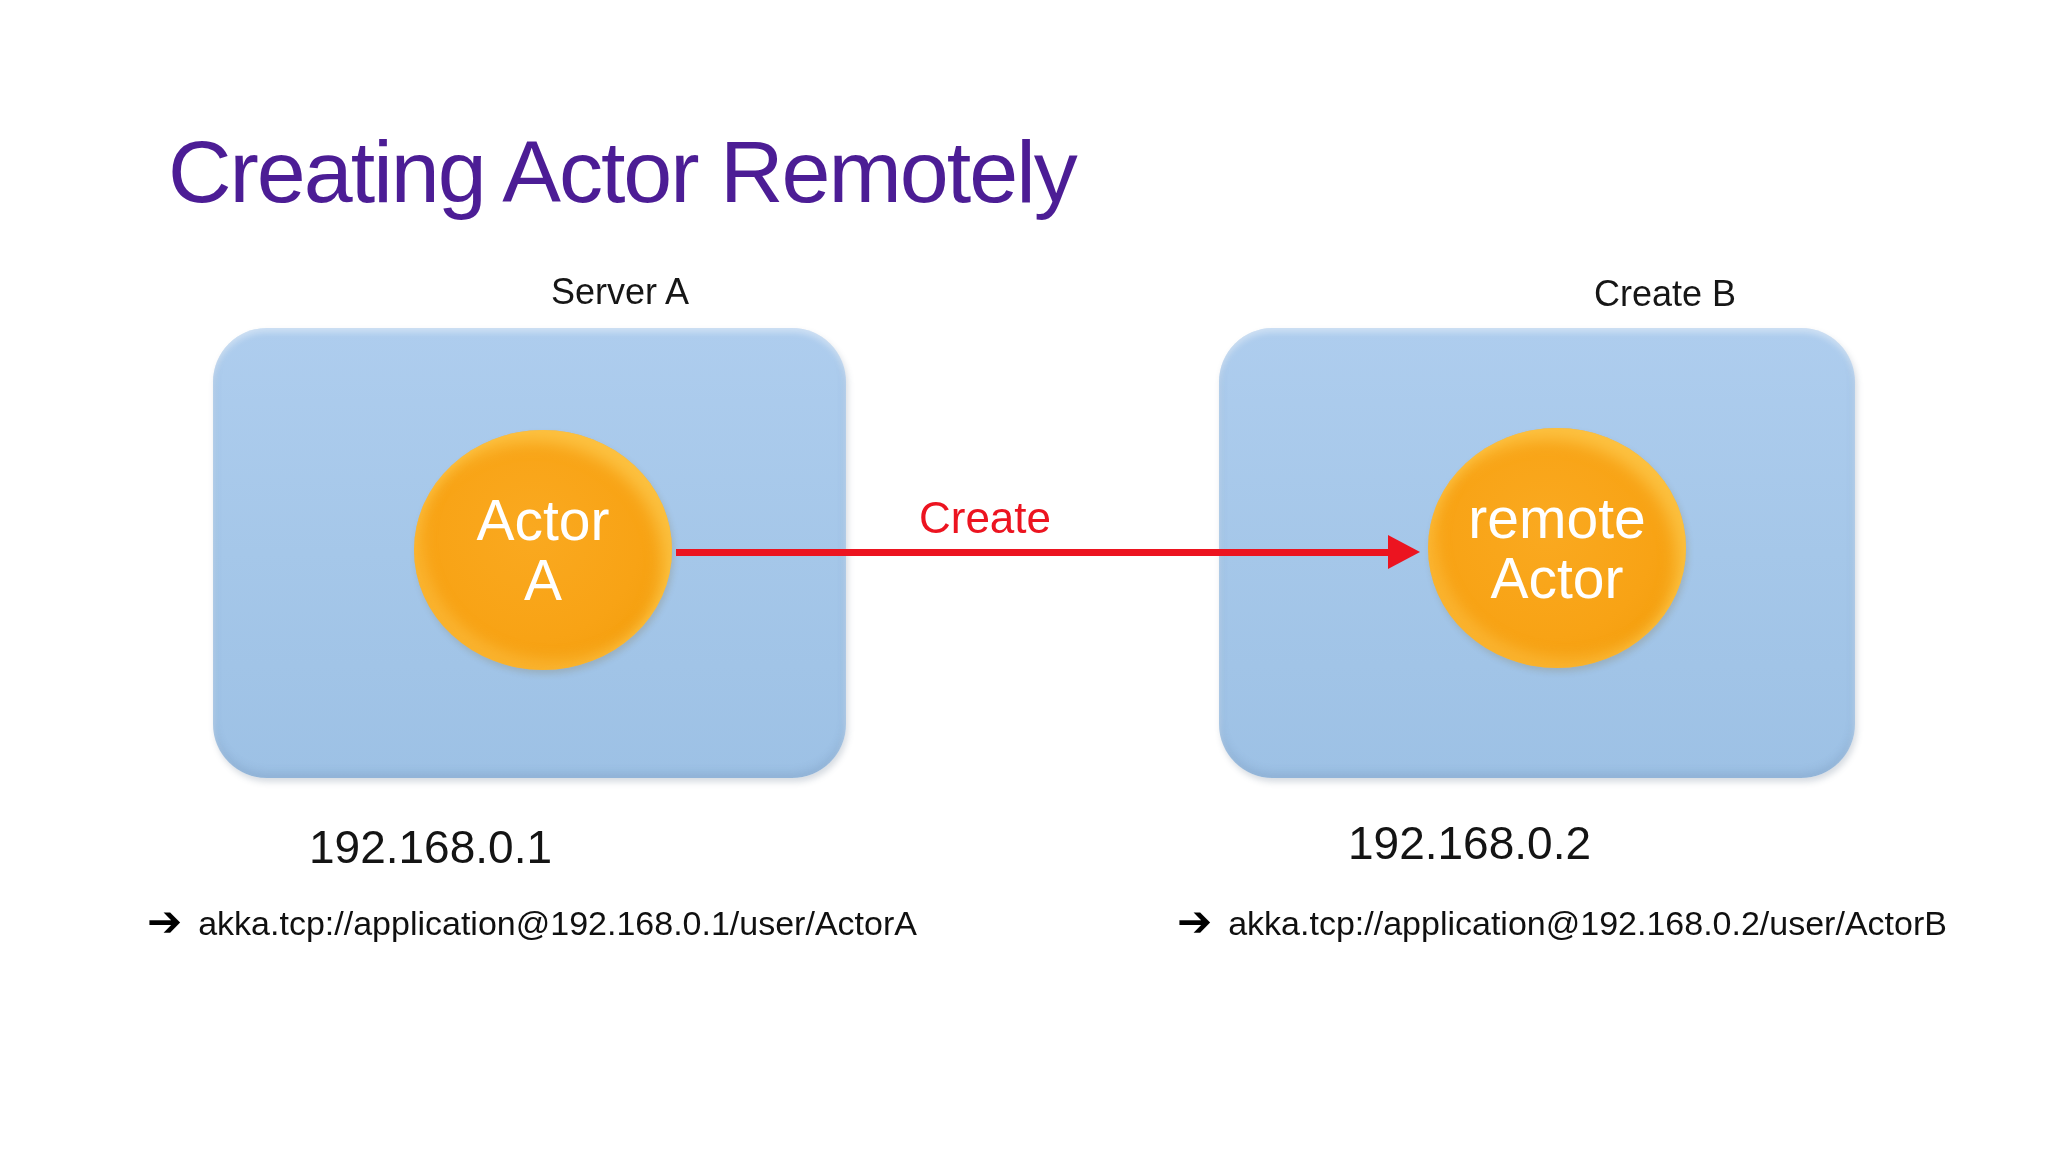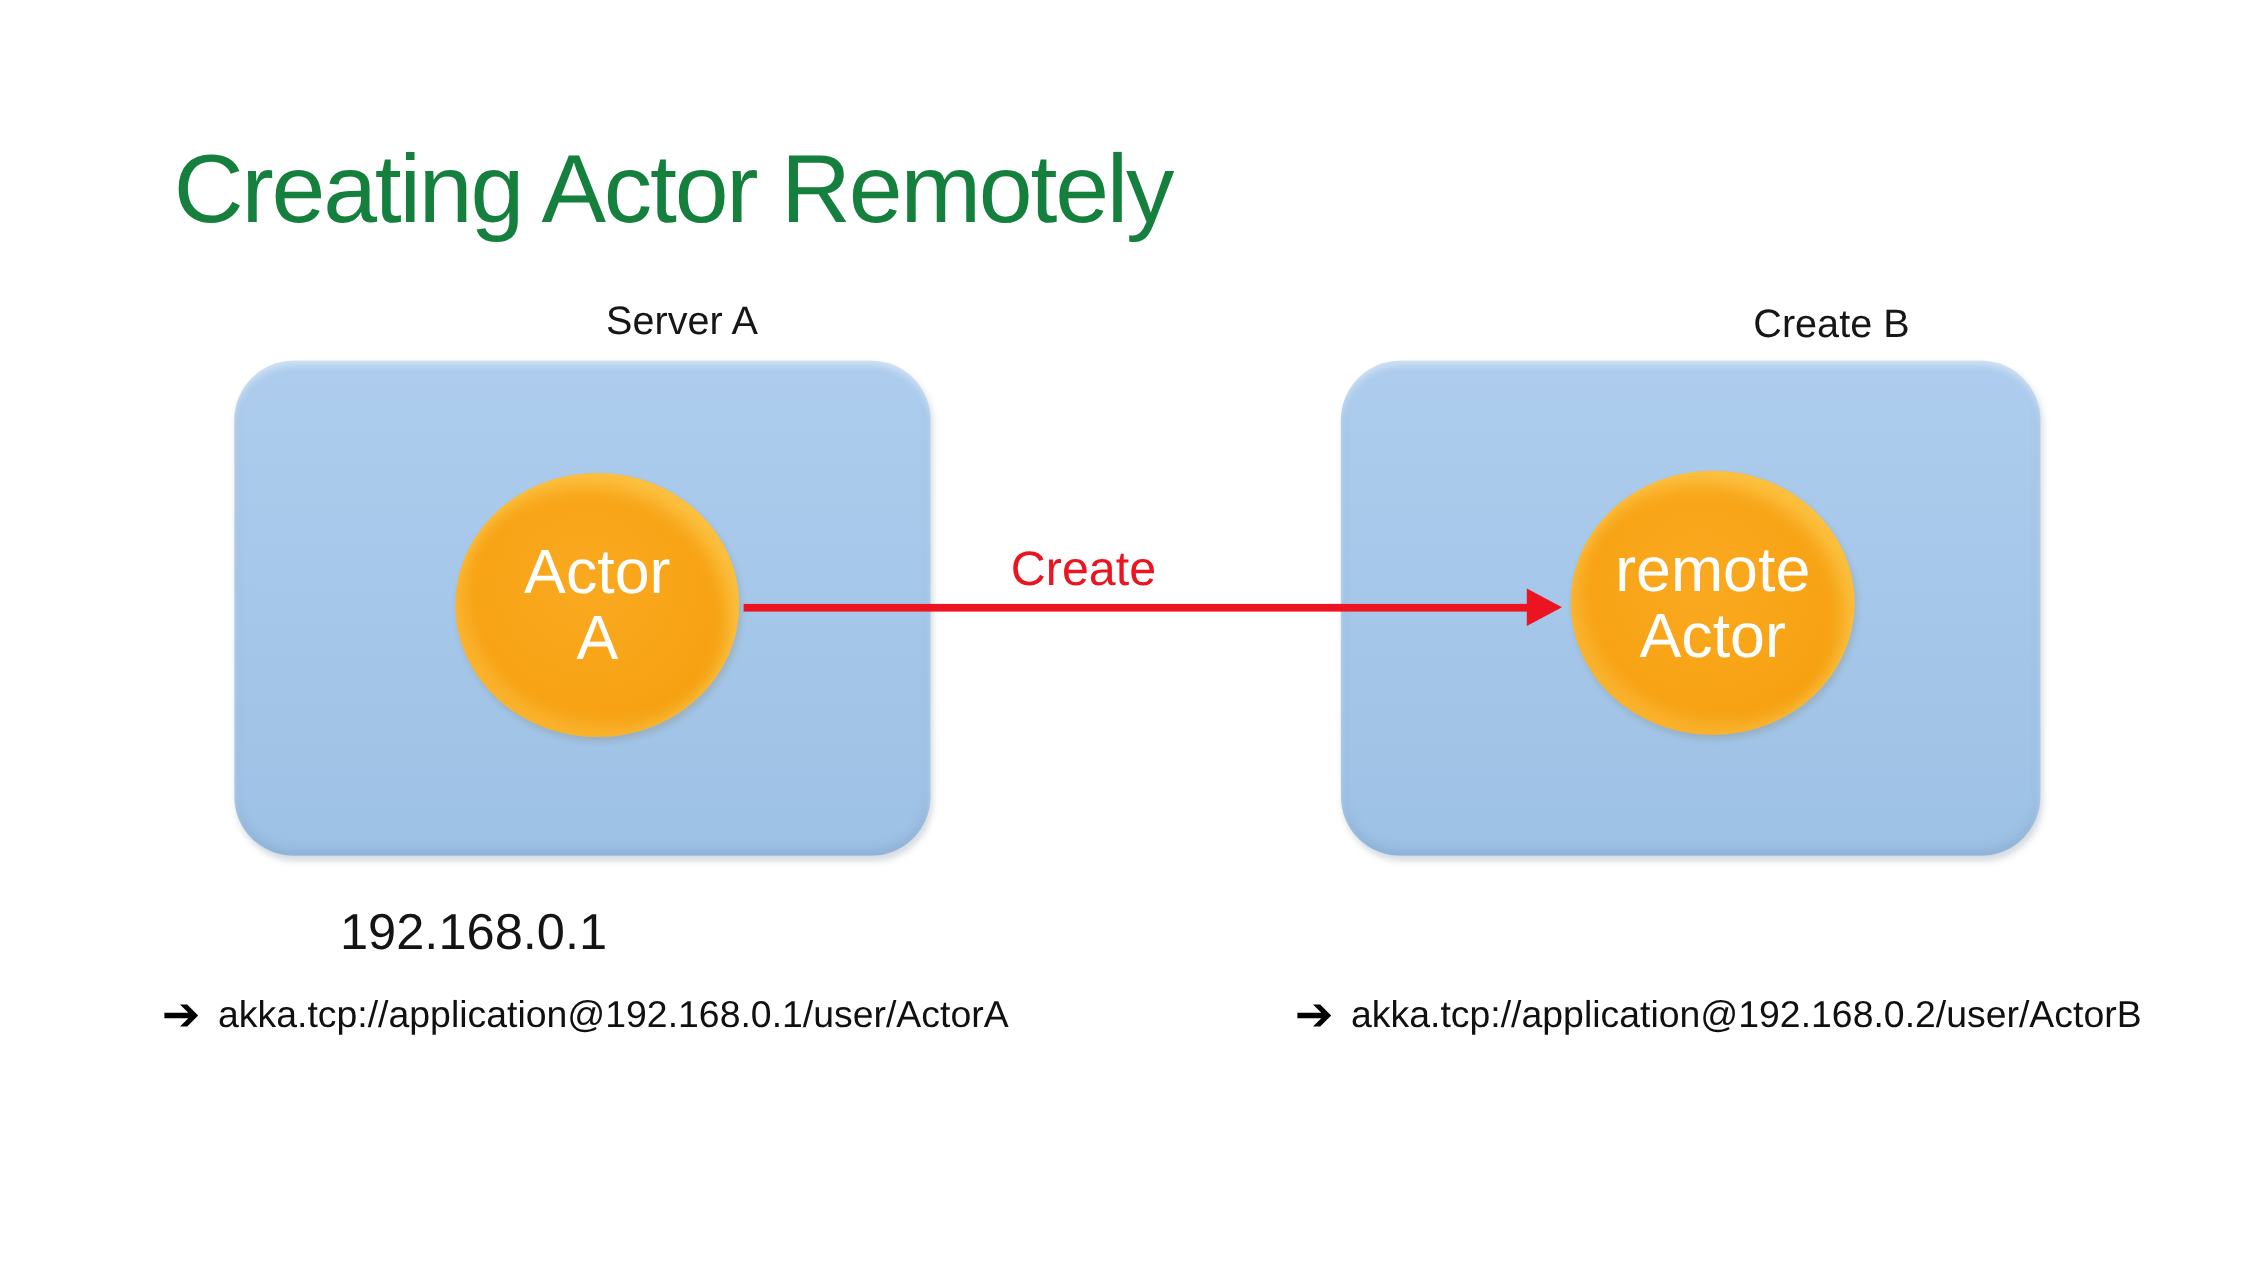--- a/index.html
+++ b/index.html
@@ -1,22 +1,22 @@
 <!DOCTYPE html>
 <html><head>
 <meta charset="utf-8">
 <style>
   html,body{margin:0;padding:0;background:#ffffff;}
   .slide{
     position:relative;width:2048px;height:1152px;background:#ffffff;overflow:hidden;
     font-family:"Liberation Sans",sans-serif;color:#111;
   }
   .title{
-    position:absolute;left:158px;top:126px;font-size:88px;line-height:1.05;
-    letter-spacing:-2px;color:#15803d;white-space:nowrap;font-weight:400;
+    position:absolute;left:168px;top:126px;font-size:88px;line-height:1.05;
+    letter-spacing:-2px;color:#4c1d95;white-space:nowrap;font-weight:400;
   }
   .server-label{
     position:absolute;width:320px;text-align:right;font-size:36px;line-height:40px;color:#161616;
   }
   .server-label.a{left:369px;top:272px;}
   .server-label.b{left:1416px;top:274px;}
   .box{
     position:absolute;top:328px;height:450px;border-radius:54px;
     background:linear-gradient(180deg,#aecdee 0%,#a5c7e9 50%,#9dc1e5 100%);
     box-shadow:inset 0 4px 6px rgba(255,255,255,0.45),
@@ -74,20 +74,21 @@
     <span class="bullet">➔</span>
     <span>akka.tcp://application@192.168.0.1/user/ActorA</span>
   </div>
 
   <div class="server-label b">Create B</div>
   <div class="box b"></div>
   <div class="circle b">
     <span>remote</span>
     <span>Actor</span>
   </div>
+  <div class="ip b">192.168.0.2</div>
   <div class="akka b">
     <span class="bullet">➔</span>
     <span>akka.tcp://application@192.168.0.2/user/ActorB</span>
   </div>
 
   <div class="arrow-line"></div>
   <div class="arrow-head"></div>
   <div class="arrow-label">Create</div>
 
 </div>

